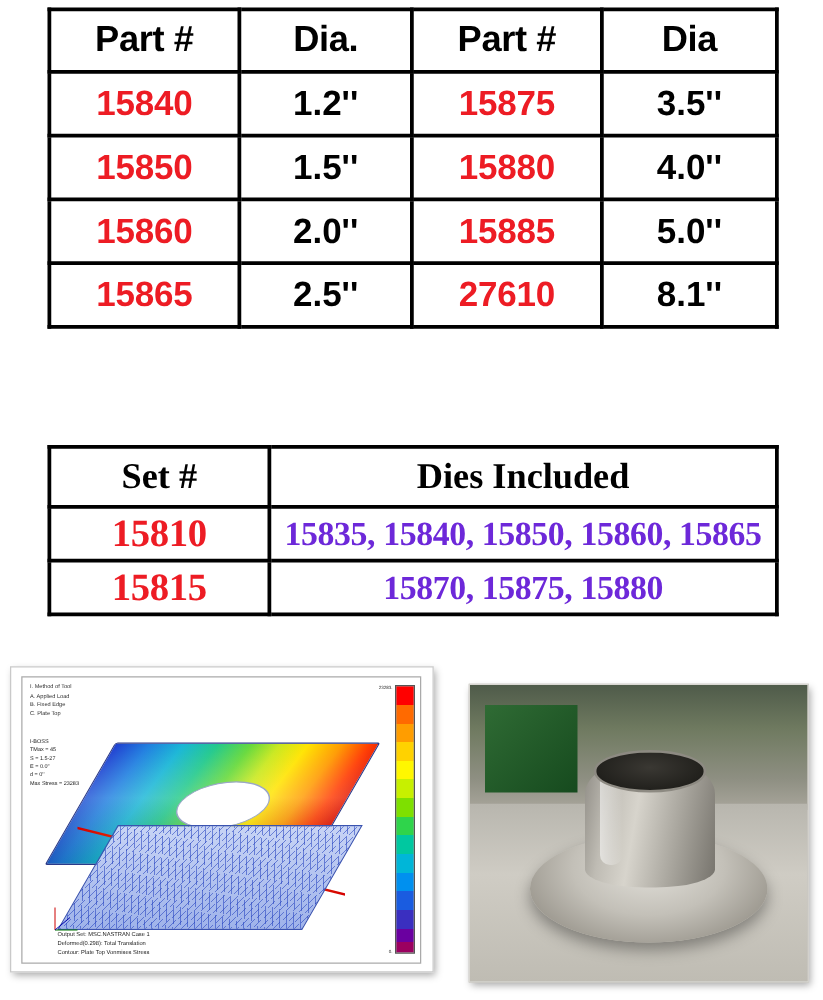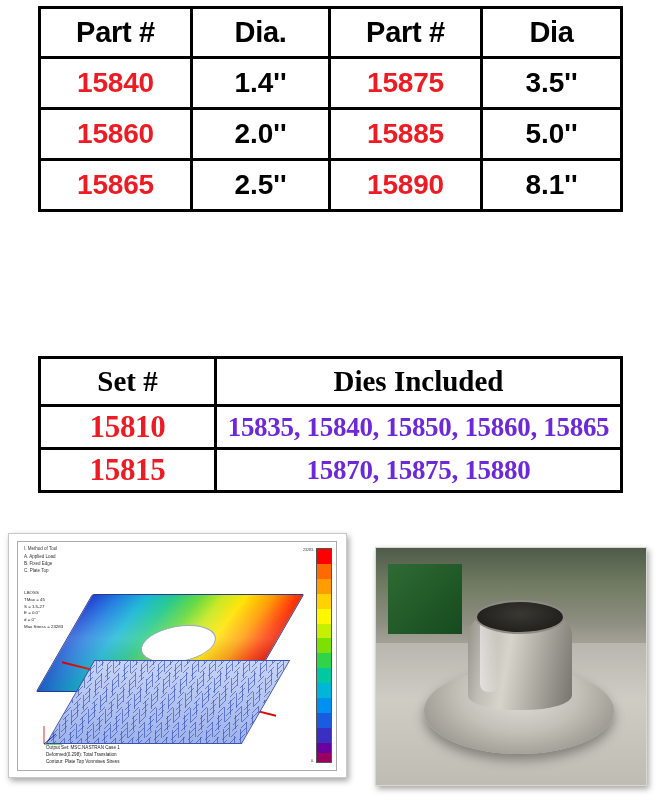--- a/index.html
+++ b/index.html
@@ -333,34 +333,40 @@
         <tr>
           <th>Part #</th>
           <th>Dia.</th>
           <th>Part #</th>
           <th>Dia</th>
         </tr>
       </thead>
       <tbody>
         <tr>
           <td class="part">15840</td>
-          <td class="dia">1.4''</td>
+          <td class="dia">1.2''</td>
           <td class="part">15875</td>
           <td class="dia">3.5''</td>
+        </tr>
+        <tr>
+          <td class="part">15850</td>
+          <td class="dia">1.5''</td>
+          <td class="part">15880</td>
+          <td class="dia">4.0''</td>
         </tr>
         <tr>
           <td class="part">15860</td>
           <td class="dia">2.0''</td>
           <td class="part">15885</td>
           <td class="dia">5.0''</td>
         </tr>
         <tr>
           <td class="part">15865</td>
           <td class="dia">2.5''</td>
-          <td class="part">15890</td>
+          <td class="part">27610</td>
           <td class="dia">8.1''</td>
         </tr>
       </tbody>
     </table>
   </div>
 
   <div id="sets-table" class="tbl-wrap">
     <table class="grid">
       <colgroup>
           <col class="col-s1">

